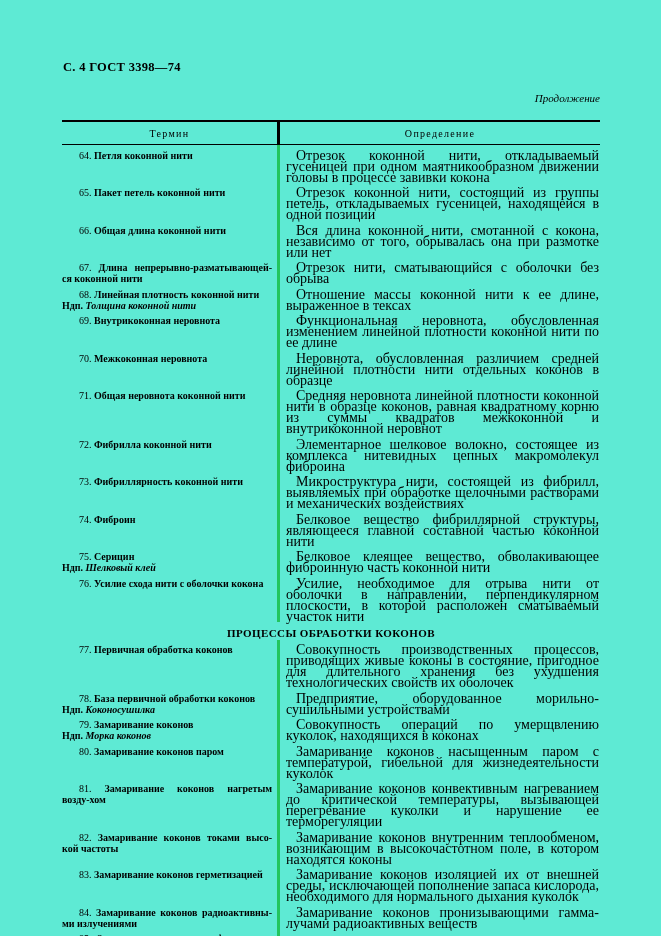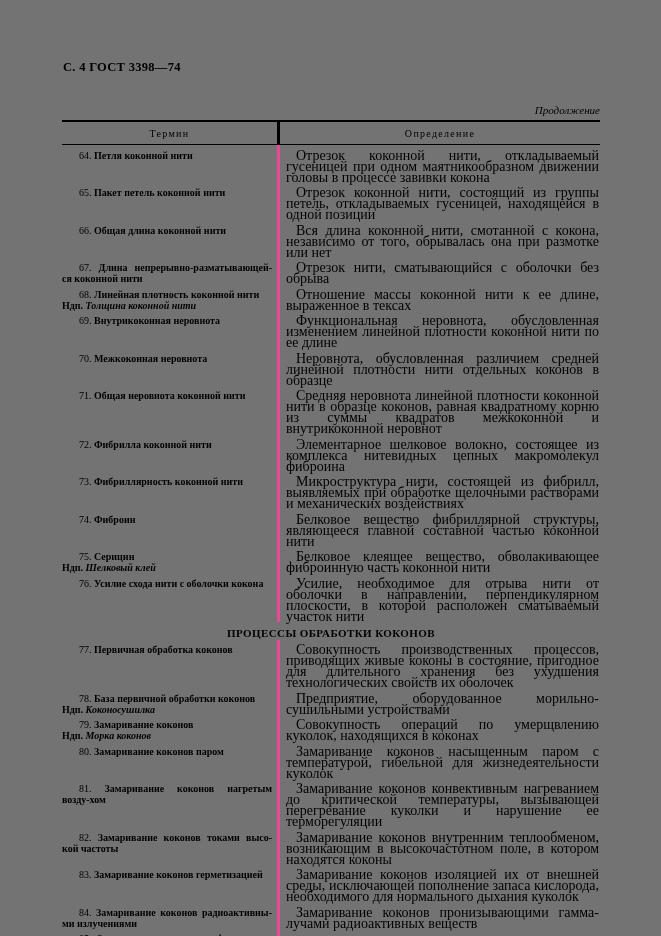--- a/index.html
+++ b/index.html
@@ -5,37 +5,37 @@
   html, body {
     margin: 0;
     padding: 0;
     background: #e8e8e8;
   }
   .page {
     position: relative;
     width: 661px;
     height: 936px;
     margin: 0 auto;
-    background: #737373;
+    background: #5eead4;
     font-family: "Liberation Serif", serif;
     color: #000000;
     overflow: hidden;
   }
   .page-header {
     position: absolute;
     left: 63px;
     top: 60px;
     font-size: 12.5px;
     font-weight: bold;
     letter-spacing: 0.3px;
   }
   .continuation {
     position: absolute;
     right: 61px;
-    top: 104px;
+    top: 92px;
     font-size: 11px;
     font-style: italic;
     text-align: right;
   }
   .gost-table {
     position: absolute;
     left: 62px;
     top: 120px;
     width: 538px;
     border-top: 2px solid #000;
@@ -57,21 +57,21 @@
   }
   .th.def-col {
     flex: 1;
   }
   .trow {
     display: flex;
   }
   .term-cell {
     width: 218px;
     box-sizing: border-box;
-    border-right: 3px solid #ec4899;
+    border-right: 3px solid #22c55e;
     padding: 4.5px 5px 0 0;
     font-size: 10px;
     line-height: 11px;
   }
   .trow:last-child .term-cell {
     padding-bottom: 10px;
     font-style: italic;
   }
   .term-line {
     font-weight: bold;

